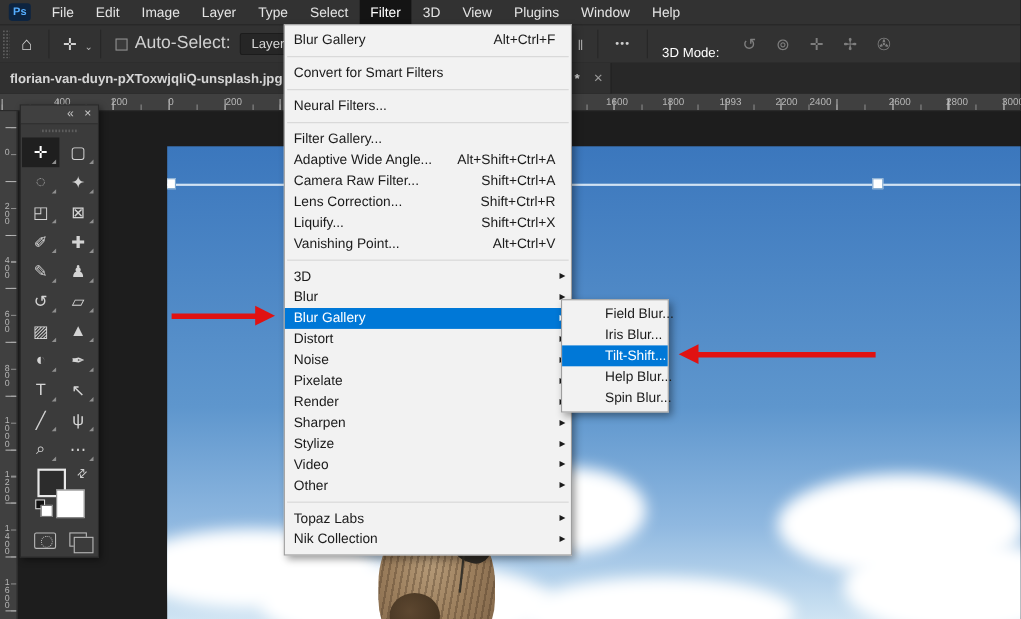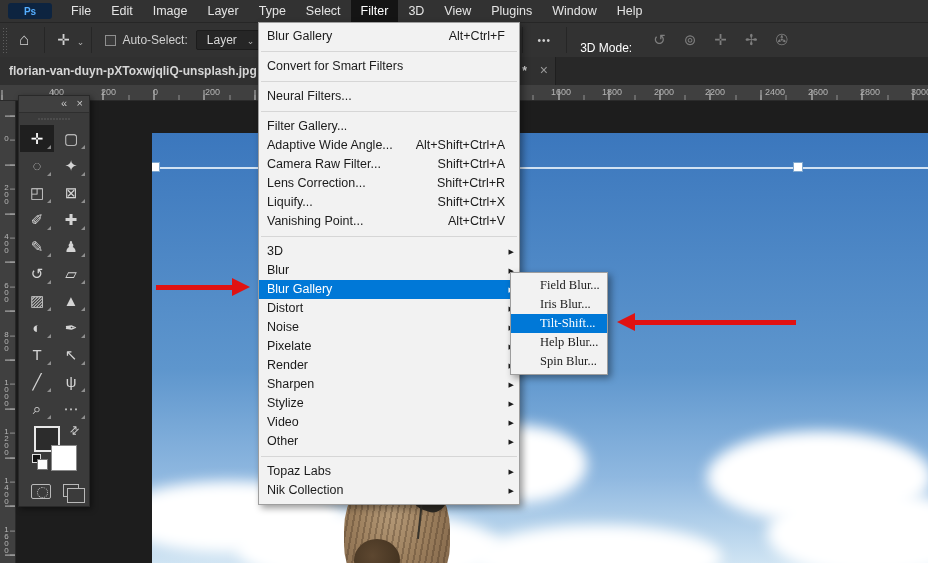--- a/index.html
+++ b/index.html
@@ -3,38 +3,38 @@
 <meta charset="utf-8">
 <style>
   html,body{margin:0;padding:0;background:#000;}
   *{box-sizing:border-box;}
   .app{position:relative;width:928px;height:563px;overflow:hidden;
        font-family:"Liberation Sans",sans-serif;background:#1e1e1e;user-select:none;}
 
   
   .menubar{position:absolute;left:0;top:0;width:928px;height:22px;background:#323232;
            display:flex;align-items:center;z-index:20;}
-  .ps-logo{width:44px;height:16px;margin:0 9px 0 8px;border-radius:3px;
+  .ps-logo{width:20px;height:16px;margin:0 9px 0 8px;border-radius:3px;
            background:var(--ps_logo_bg);color:var(--ps_logo_fg);
            font-size:10px;font-weight:bold;display:flex;align-items:center;justify-content:center;}
   .mb-items{display:flex;height:22px;}
   .mb-item{padding:0 10px;line-height:22px;font-size:12.5px;color:#e4e4e4;cursor:default;}
   .mb-item.active{background:#141414;color:#fff;}
 
   
   .optionsbar{position:absolute;left:0;top:22px;width:928px;height:35px;background:#323232;
               border-top:1px solid #262626;display:flex;align-items:center;z-index:5;color:#cfcfcf;}
   .grip{width:7px;height:26px;margin-left:2px;
         background-image:radial-gradient(#5d5d5d 1px,transparent 1px);background-size:3px 3px;}
   .ob-icon{font-size:15px;color:#d2d2d2;padding:0 7px;}
   .ob-home{font-size:17px;padding:0 10px;}
   .chev{font-size:9px;color:#b5b5b5;margin:4px 2px 0 0;}
   .vsep{width:1px;height:26px;background:#262626;margin:0 5px;}
   .checkbox{width:11px;height:11px;border:1px solid #8f8f8f;background:#3a3a3a;margin:0 6px 0 8px;}
-  .ob-label{font-size:12px;color:#d0d0d0;margin-right:8px;}
+  .ob-label{font-size:16px;color:#d0d0d0;margin-right:8px;}
   .dropdown{display:flex;align-items:center;background:#262626;border:1px solid #1c1c1c;border-radius:2px;
             height:20px;padding:0 6px 0 10px;font-size:12px;color:#d8d8d8;margin-right:6px;}
   .dropdown .chev{margin:2px 0 0 10px;}
   .ob-spacer{width:126px;}
   .align-icons,.mode-icons{display:flex;align-items:center;}
   .align-icons .ob-mini{font-size:13px;color:#a7a7a7;padding:0 8px;}
   .ob-more{font-size:10px;letter-spacing:1px;color:#cfcfcf;padding:0 10px;}
   .mode-label{font-size:12px;color:#ffffff;margin:16px 12px 0 8px;}
   .mode-icons .ob-mini{font-size:15px;color:#7e7e7e;padding:0 9px;}
 
@@ -111,21 +111,21 @@
   
   .menu{position:absolute;left:258px;top:22px;width:262px;background:#f2f2f2;
         border:1px solid #9e9e9e;box-shadow:3px 3px 7px rgba(0,0,0,.40);z-index:30;padding:4px 0;}
   .mi{position:relative;height:19px;line-height:19px;padding-left:8px;font-size:12.5px;color:#1b1b1b;white-space:nowrap;}
   .mi .sc{position:absolute;right:14px;top:0;text-align:right;}
   .mi .ar{position:absolute;right:5px;top:0;font-size:7px;}
   .mi.hl{background:var(--accent);color:#fff;}
   .mi.sep{height:0;border-top:1px solid #d6d6d6;margin:5px 2px;padding:0;overflow:hidden;}
   .submenu{position:absolute;left:510px;top:272px;width:98px;background:#f2f2f2;
         border:1px solid #9e9e9e;box-shadow:3px 3px 7px rgba(0,0,0,.40);z-index:31;padding:3px 0;}
-  .submenu .mi{padding-left:29px;font-family:Liberation Serif, serif;}
+  .submenu .mi{padding-left:39px;}
 
   
   .arrow-shaft{position:absolute;height:5px;background:var(--arrow);z-index:8;}
   .arrow-head{position:absolute;width:0;height:0;z-index:8;}
   .ah-right{border-top:9px solid transparent;border-bottom:9px solid transparent;border-left:18px solid var(--arrow);}
   .ah-left{border-top:9px solid transparent;border-bottom:9px solid transparent;border-right:18px solid var(--arrow);}
 </style>
 </head>
 <body>
 
@@ -153,23 +153,23 @@
 
   <div class="hruler">
 
   <span class="hlab" style="left: 49px;">400</span>
       <span class="hlab" style="left: 101px;">200</span>
       <span class="hlab" style="left: 153px;">0</span>
       <span class="hlab" style="left: 205px;">200</span>
       <span class="hlab" style="left: 501px;">0</span>
       <span class="hlab" style="left: 551px;">1600</span>
       <span class="hlab" style="left: 602px;">1800</span>
-      <span class="hlab" style="left: 654px;">2000</span>
+      <span class="hlab" style="left: 654px;">1993</span>
       <span class="hlab" style="left: 705px;">2200</span>
-      <span class="hlab" style="left: 765px;">2400</span>
+      <span class="hlab" style="left: 736px;">2400</span>
       <span class="hlab" style="left: 808px;">2600</span>
       <span class="hlab" style="left: 860px; text-align: center;">2800</span>
       <span class="hlab" style="left: 911px;">3000</span>
     </div>
   <div class="vruler">
 
   <span class="vlab" style="top: 33px;">0</span>
       <span class="vlab" style="top: 82px;">200</span>
       <span class="vlab" style="top: 131px;">400</span>
       <span class="vlab" style="top: 180px;">600</span>

